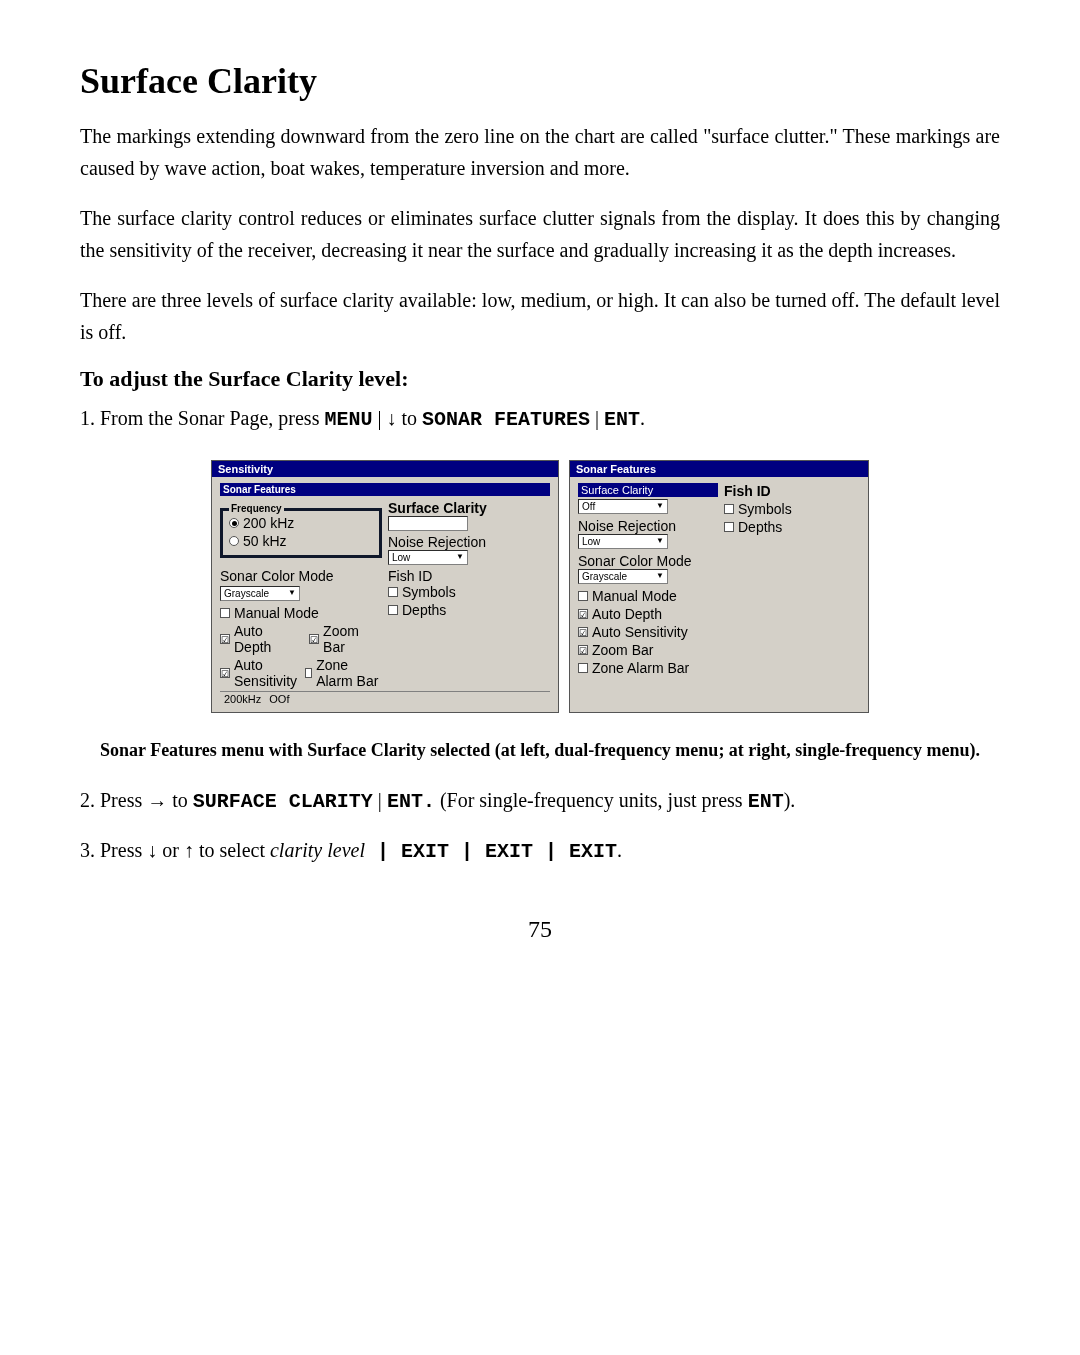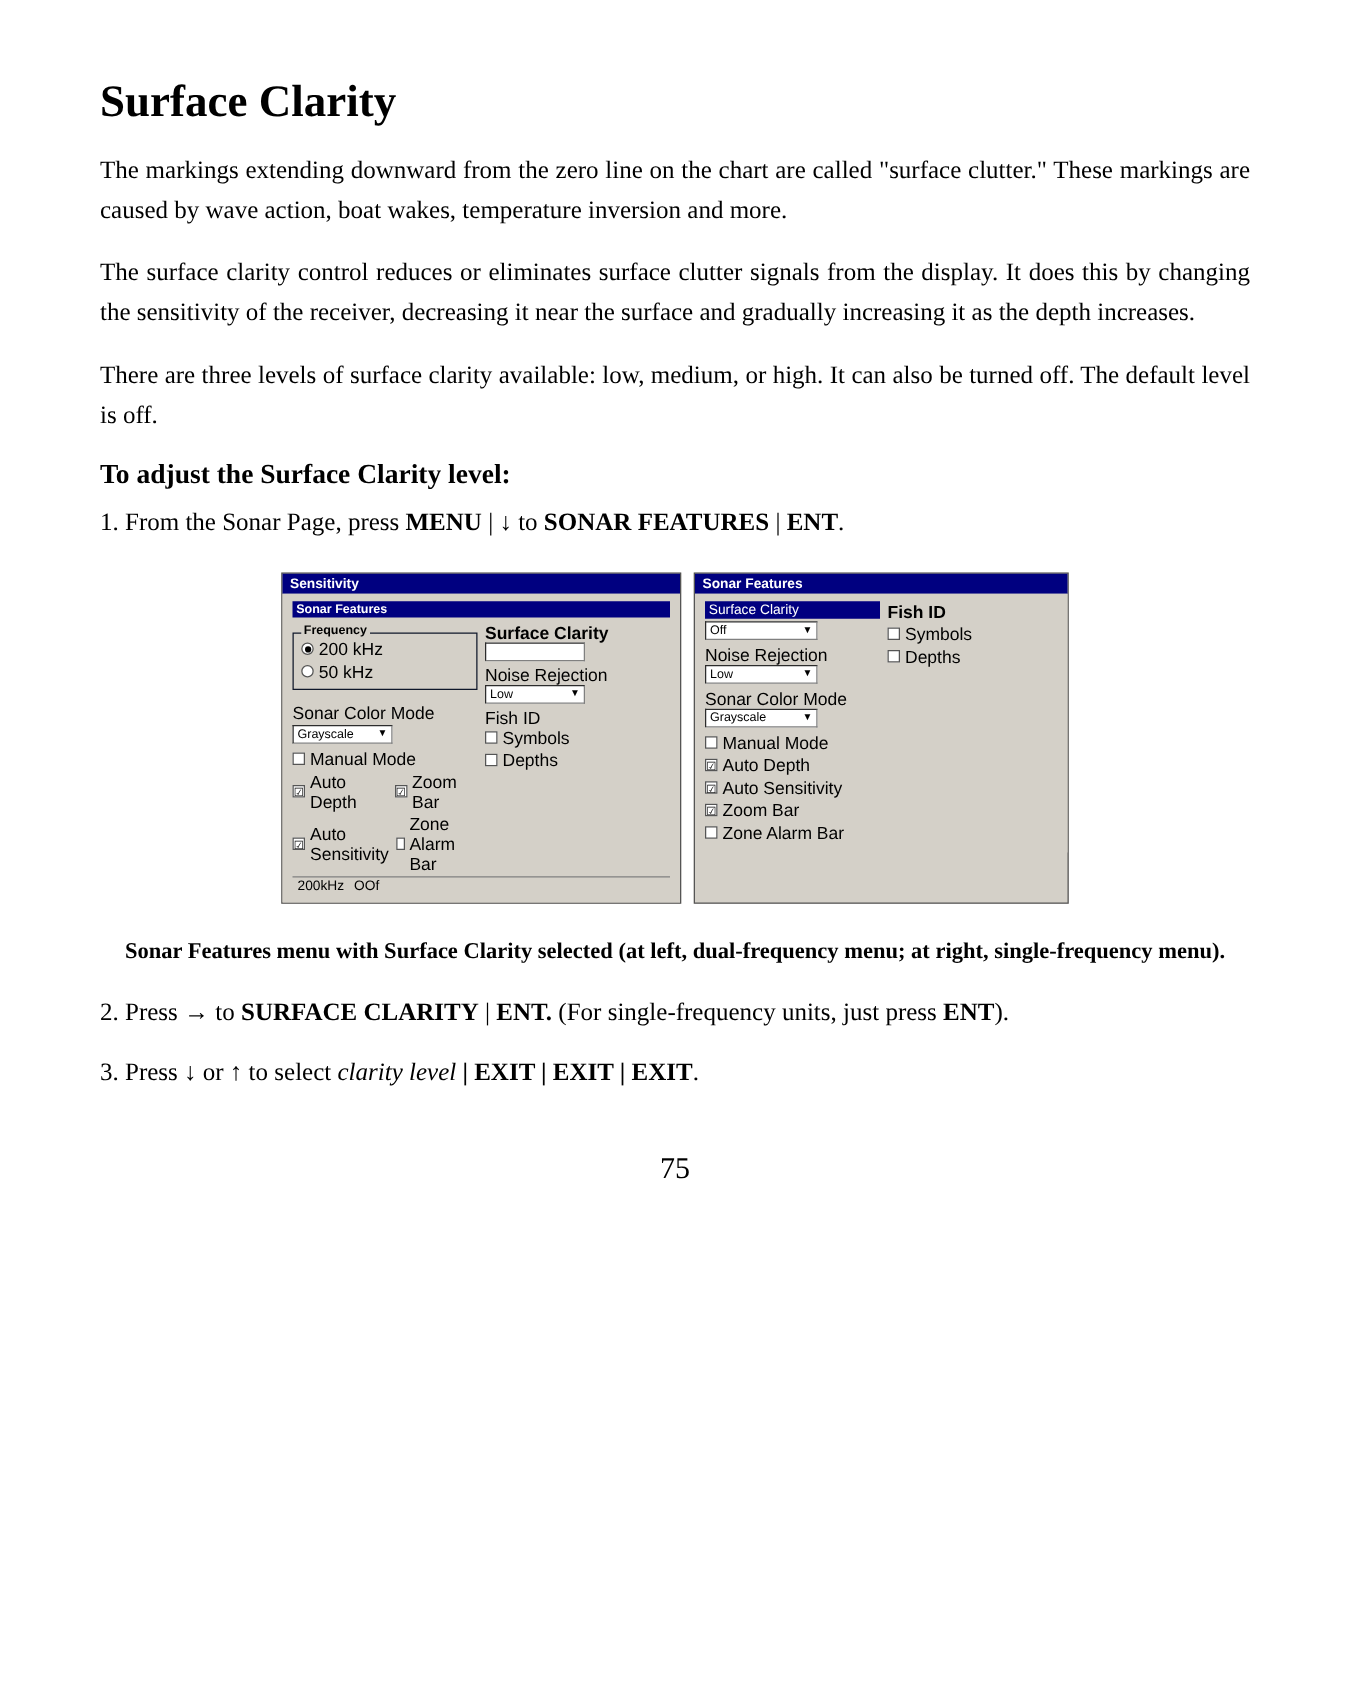--- a/index.html
+++ b/index.html
@@ -31,21 +31,21 @@
       margin-bottom: 10px;
     }
 
     .step-text {
       font-size: 20px;
       line-height: 1.6;
       margin-bottom: 16px;
     }
 
     .step-text kbd, .step-text strong {
-      font-family: Liberation Serif, serif;
+      font-family: Liberation Mono, monospace;
       font-weight: bold;
     }
 
     .screenshots-row {
       display: flex;
       gap: 10px;
       justify-content: center;
       margin: 24px auto;
       width: 700px;
     }
@@ -58,21 +58,21 @@
       line-height: 1.5;
     }
 
     
     .ui-box {
       border: 1px solid #555;
       background: #d4d0c8;
       font-family: 'Arial', sans-serif;
       font-size: 11px;
       color: #000;
-      width: 320px;
+      width: 348px;
       min-height: 200px;
       padding: 0;
       position: relative;
     }
 
     .ui-titlebar {
       background: #000080;
       color: #fff;
       padding: 2px 6px;
       font-size: 11px;
@@ -85,21 +85,21 @@
     }
 
     .ui-selected-row {
       background: #000080;
       color: #fff;
       padding: 1px 3px;
       margin-bottom: 2px;
     }
 
     .ui-group {
-      border: 1px solid #0f172a;
+      border: 3px solid #0f172a;
       padding: 4px 6px;
       margin-bottom: 6px;
       background: #d4d0c8;
       position: relative;
     }
 
     .ui-group-title {
       position: absolute;
       top: -8px;
       left: 6px;

